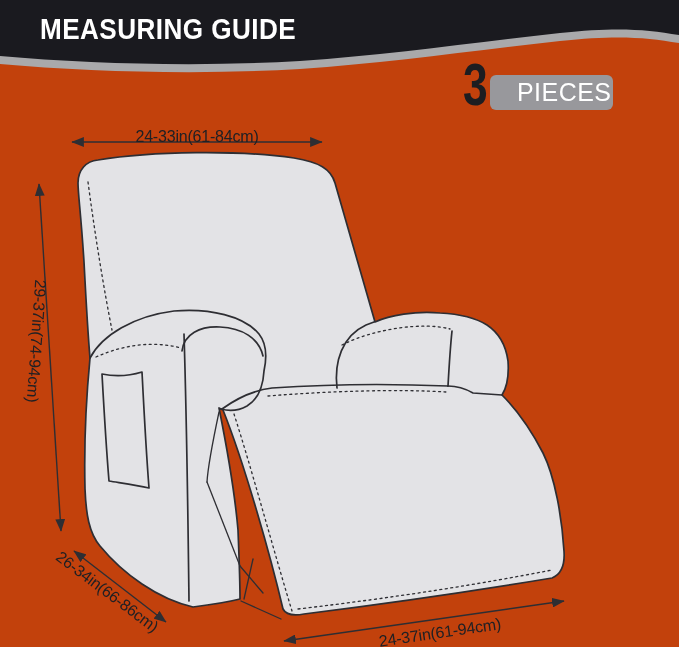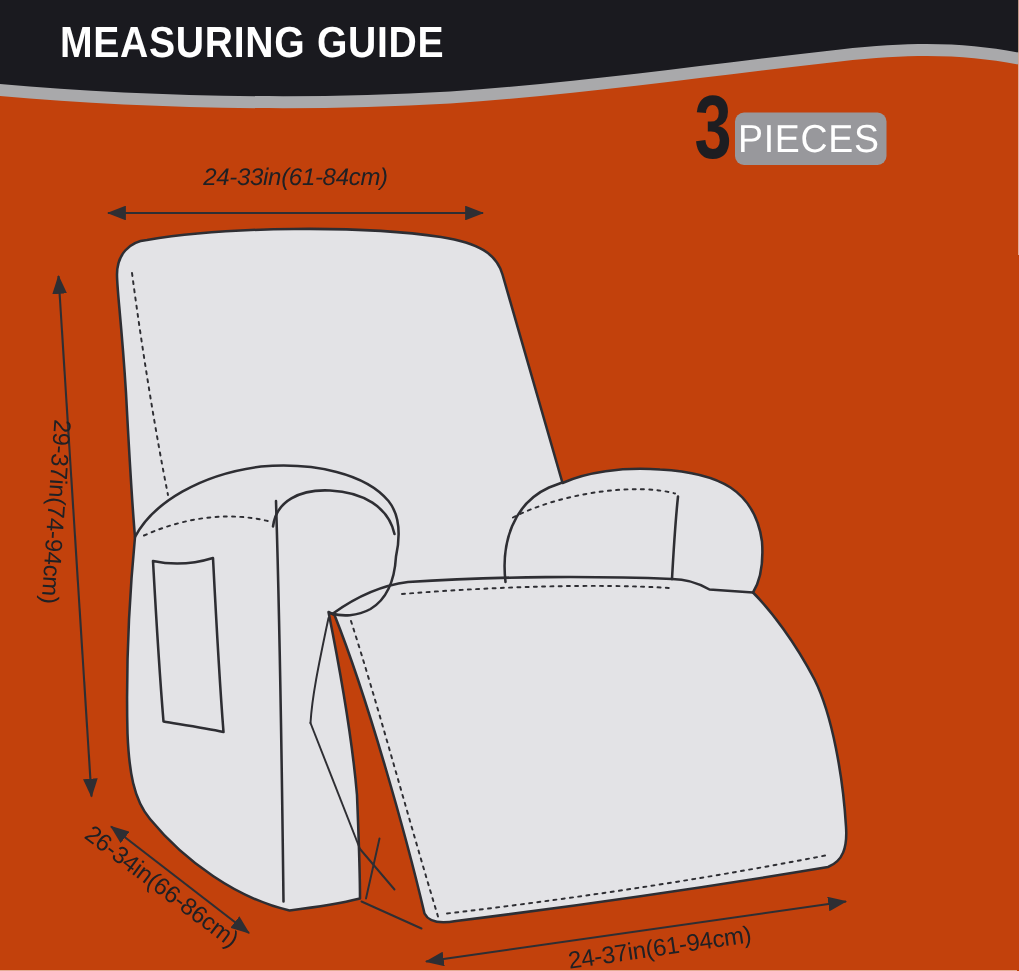--- a/index.html
+++ b/index.html
@@ -7,27 +7,27 @@
          font-family:"Liberation Sans",sans-serif;}
   svg{display:block;}
   .banner-svg{position:absolute;left:0;top:0;}
   .chair-svg{position:absolute;left:0;top:0;}
   .banner-title{position:absolute;left:40px;top:13px;margin:0;color:#ffffff;
     font-size:29px;font-weight:bold;letter-spacing:.5px;white-space:nowrap;
     transform:scaleX(.9);transform-origin:left top;}
   .badge{position:absolute;left:455px;top:60px;width:165px;height:62px;}
   .badge-count{position:absolute;left:8px;top:-6px;color:#1d1d21;font-size:60px;
     font-weight:bold;line-height:62px;transform:scaleX(.74);transform-origin:left top;}
-  .badge-pill{position:absolute;left:35px;top:15px;width:101px;height:35px;
-    background:#98989c;border-radius:6px;display:flex;align-items:center;justify-content:flex-start;}
+  .badge-pill{position:absolute;left:35px;top:15px;width:123px;height:35px;
+    background:#98989c;border-radius:6px;display:flex;align-items:center;justify-content:flex-end;}
   .badge-label{color:#ffffff;font-size:26px;font-weight:normal;letter-spacing:.5px;
     transform:scaleX(.96);}
   .dim{position:absolute;color:#202024;font-size:16px;letter-spacing:-.2px;
     text-align:center;white-space:nowrap;}
-  .dim-top{left:72px;top:110px;width:250px;font-style:italic;}
+  .dim-top{left:72px;top:128px;width:250px;}
   .dim-left{left:-74px;top:332px;width:220px;transform:rotate(94deg);}
   .dim-diag{left:7px;top:583px;width:200px;transform:rotate(37deg);}
   .dim-bottom{left:320px;top:624px;width:240px;transform:rotate(-8.3deg);}
 </style>
 </head>
 <body>
 
 <div class="stage">
 
   <svg class="banner-svg" width="679" height="130" viewBox="0 0 679 130">

